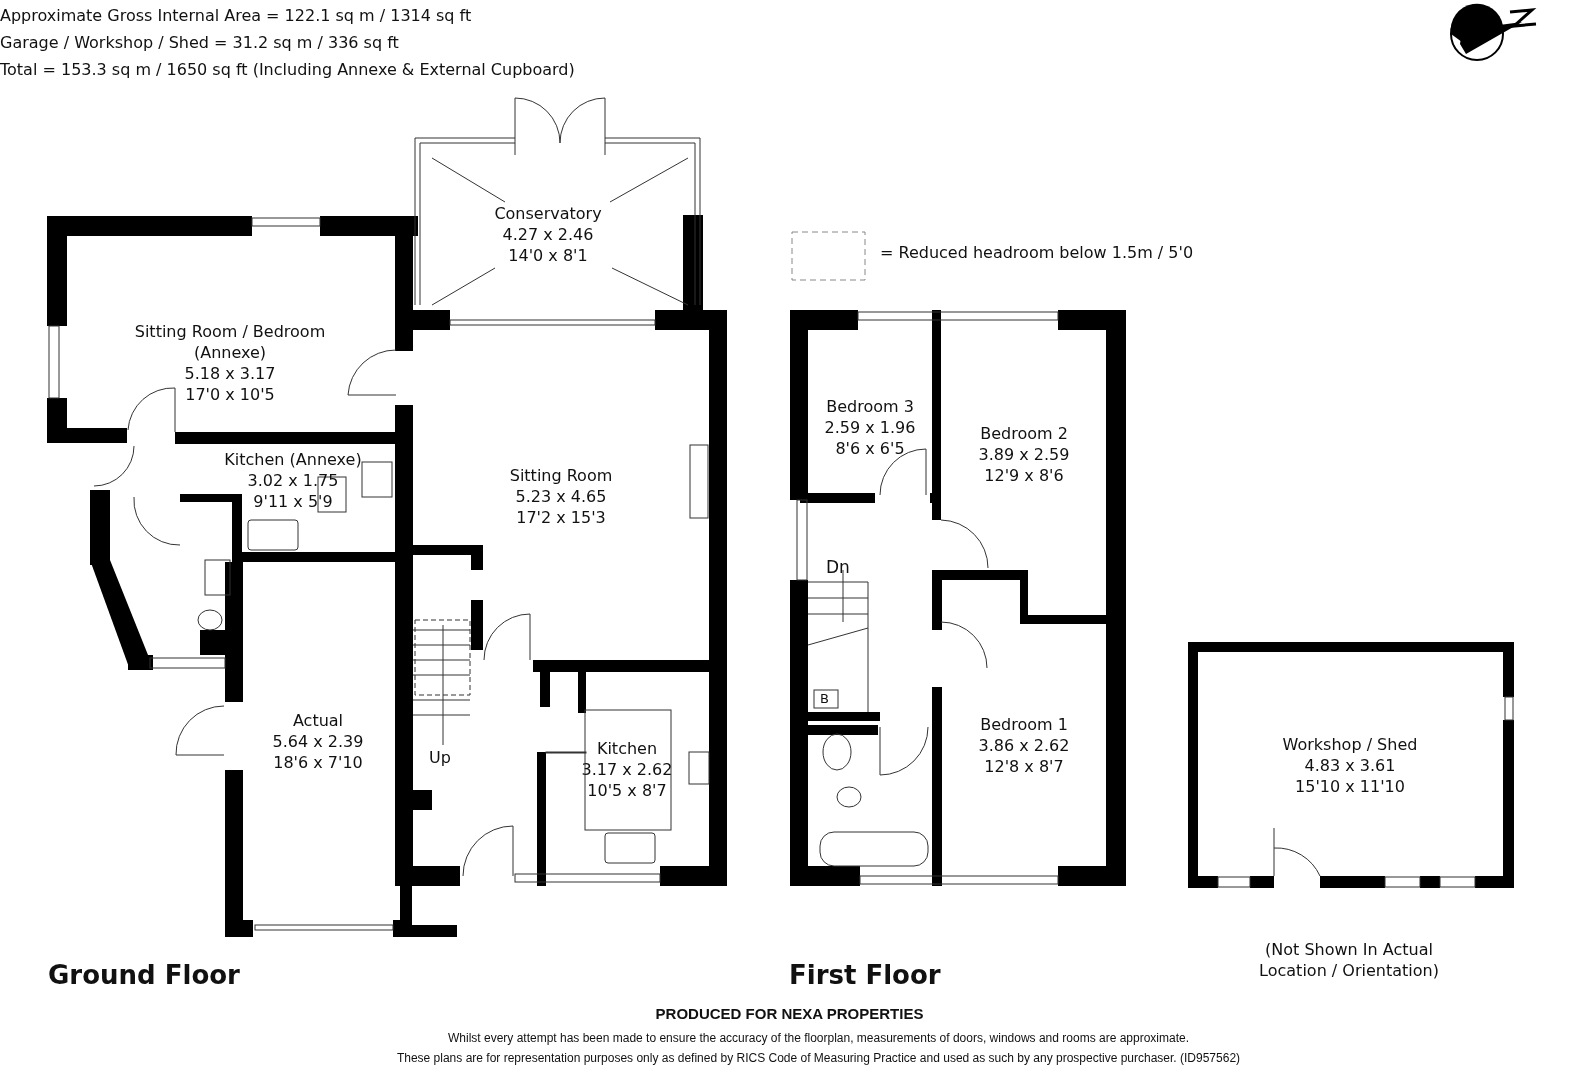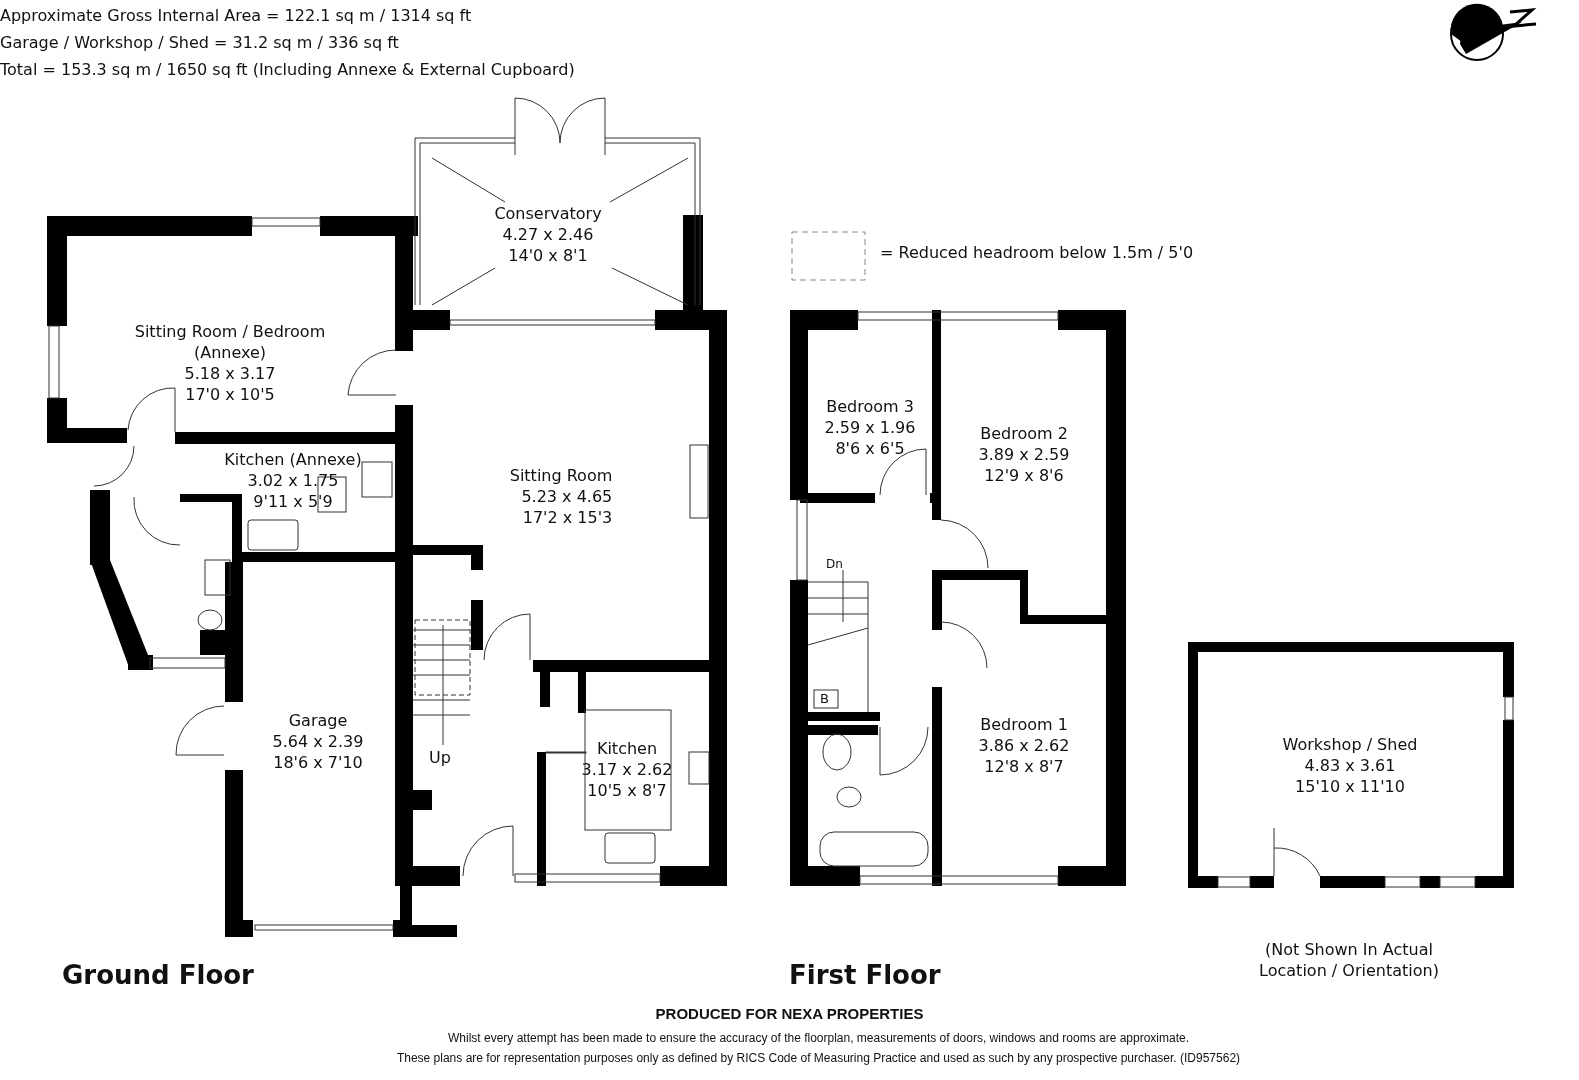--- a/index.html
+++ b/index.html
@@ -203,27 +203,27 @@
 <div class="lbl" style="left:293px; top:449px;">
   <span>Kitchen (Annexe)</span>
   <span>3.02 x 1.75</span>
   <span>9'11 x 5'9</span>
 </div>
 <div class="lbl" style="left:548px; top:203px;">
   <span>Conservatory</span>
   <span>4.27 x 2.46</span>
   <span>14'0 x 8'1</span>
 </div>
-<div class="lbl" style="left:561px; top:465px;text-align:right;">
+<div class="lbl" style="left:561px; top:465px;">
   <span>Sitting Room</span>
   <span>5.23 x 4.65</span>
   <span>17'2 x 15'3</span>
 </div>
 <div class="lbl" style="left:318px; top:710px;">
-  <span>Garage</span>
+  <span>Actual</span>
   <span>5.64 x 2.39</span>
   <span>18'6 x 7'10</span>
 </div>
 <div class="lbl" style="left:627px; top:738px;">
   <span>Kitchen</span>
   <span>3.17 x 2.62</span>
   <span>10'5 x 8'7</span>
 </div>
 <div class="sm" style="left:429px; top:748px; font-size:16px;text-align:center;">Up</div>
 
@@ -235,33 +235,33 @@
 <div class="lbl" style="left:1024px; top:423px;">
   <span>Bedroom 2</span>
   <span>3.89 x 2.59</span>
   <span>12'9 x 8'6</span>
 </div>
 <div class="lbl" style="left:1024px; top:714px;">
   <span>Bedroom 1</span>
   <span>3.86 x 2.62</span>
   <span>12'8 x 8'7</span>
 </div>
-<div class="sm" style="left:826px; top:557px; font-size:12px;">Dn</div>
+<div class="sm" style="left:826px; top:557px; font-size:17px;">Dn</div>
 <div class="sm" style="left:820px; top:691px; font-size:13px;">B</div>
 
 <div class="lbl" style="left:1350px; top:734px;">
   <span>Workshop / Shed</span>
   <span>4.83 x 3.61</span>
   <span>15'10 x 11'10</span>
 </div>
 <div class="note">
   <span style="display:block">(Not Shown In Actual</span>
   <span style="display:block">Location / Orientation)</span>
 </div>
 
 <div class="legend-text">= Reduced headroom below 1.5m / 5'0</div>
 
-<div class="floor-title" style="left:62px; top:960px;">Ground Floor</div>
+<div class="floor-title" style="left:48px; top:960px;">Ground Floor</div>
 <div class="floor-title" style="left:789px; top:960px;">First Floor</div>
 
 <div class="footer" style="top:1005px; font-weight:bold; font-size:15px;">PRODUCED FOR NEXA PROPERTIES</div>
 <div class="footer footer-line" style="top:1027px;">Whilst every attempt has been made to ensure the accuracy of the floorplan, measurements of doors, windows and rooms are approximate.</div>
 <div class="footer footer-line" style="top:1047px;">These plans are for representation purposes only as defined by RICS Code of Measuring Practice and used as such by any prospective purchaser. (ID957562)</div>
 
 </body></html>

